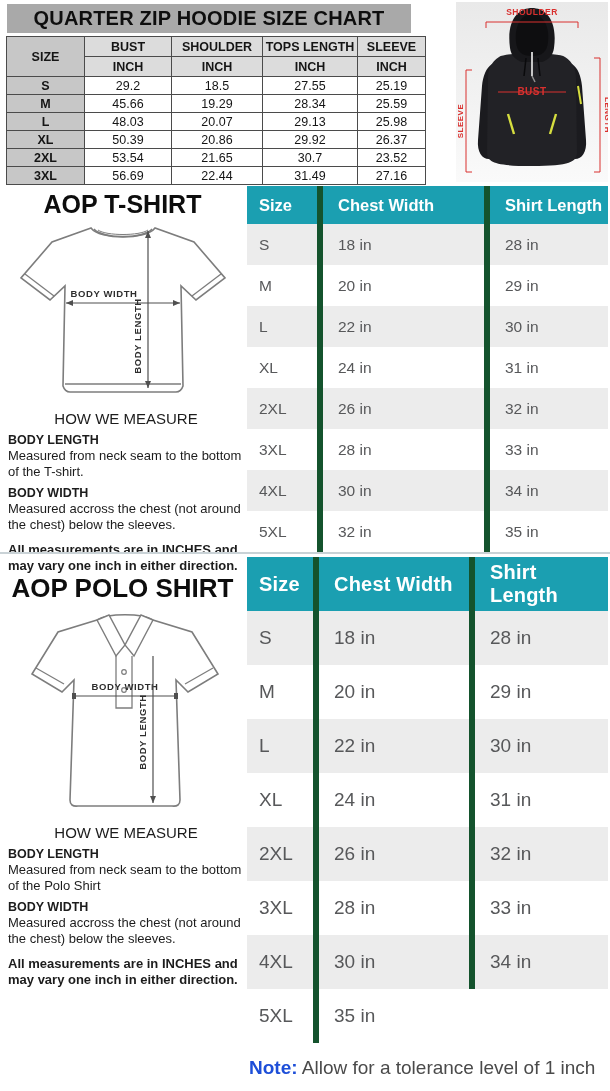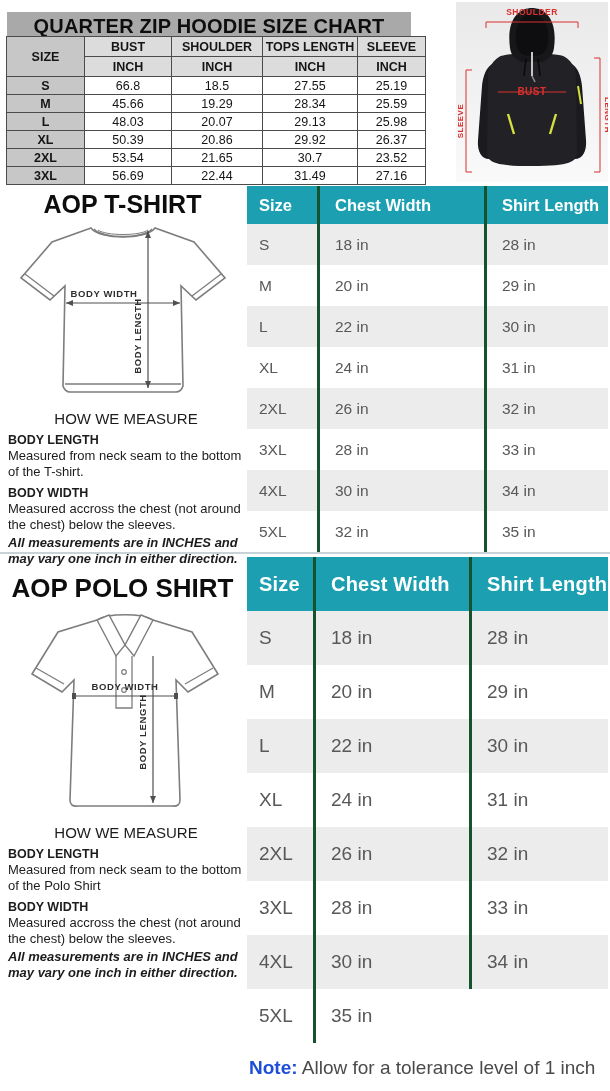--- a/index.html
+++ b/index.html
@@ -1,20 +1,20 @@
 <!DOCTYPE html>
 <html><head>
 <meta charset="utf-8">
 <style>
   html,body{margin:0;padding:0;background:#fff;}
   .canvas{position:relative;width:610px;height:1091px;background:#fff;overflow:hidden;
           font-family:"Liberation Sans","DejaVu Sans",sans-serif;}
 
   
-  .hoodie-title{position:absolute;left:7px;top:12px;width:404px;height:29px;background:#a9a9a9;
+  .hoodie-title{position:absolute;left:7px;top:4px;width:404px;height:29px;background:#a9a9a9;
     display:flex;align-items:center;justify-content:center;font-weight:bold;font-size:20px;
     color:#0e0e0e;white-space:nowrap;letter-spacing:.2px;}
   table.hoodie-table{position:absolute;left:6px;top:36px;width:419px;border-collapse:collapse;
     table-layout:fixed;font-size:12.5px;color:#151515;}
   table.hoodie-table th,table.hoodie-table td{border:1px solid #4b4b4b;text-align:center;
     padding:0;overflow:hidden;white-space:nowrap;}
   table.hoodie-table thead th{height:19px;font-weight:bold;background:#dcdcdc;}
   table.hoodie-table thead th.size-h{background:#c7c7c7;vertical-align:middle;}
   table.hoodie-table tbody td{height:17px;background:#fff;}
   table.hoodie-table tbody td.size-col{background:#c7c7c7;font-weight:bold;}
@@ -30,31 +30,31 @@
   .tshirt-diagram{left:8px;top:218px;}
   .polo-diagram{left:12px;top:604px;}
 
   
   .measure{position:absolute;left:6px;width:240px;color:#1c1c1c;}
   .measure-tshirt{top:410px;}
   .measure-polo{top:824px;}
   .m-head{text-align:center;font-weight:normal;font-size:15px;margin:0 0 6px 0;}
   .m-term{font-weight:bold;font-size:12.5px;margin:5px 0 1px 2px;}
   .m-desc{font-size:13px;line-height:1.26;margin:0 0 0 2px;max-width:250px;}
-  .m-note{font-size:13px;font-weight:bold;font-style:italic;line-height:1.26;margin:1px 0 0 2px;max-width:260px;}
+  .m-note{font-size:13px;font-weight:bold;line-height:1.26;margin:8px 0 0 2px;max-width:260px;}
 
   
   .teal-table{position:absolute;left:247px;width:361px;}
   .t-head,.t-row{display:grid;}
   .tshirt-table .t-head,.tshirt-table .t-row{grid-template-columns:70px 167px 124px;}
   .polo-table .t-head,.polo-table .t-row{grid-template-columns:66px 156px 139px;}
   .t-hcell{background:#1b9fb1;color:#fff;font-weight:bold;display:flex;align-items:center;box-sizing:border-box;}
   .t-cell{display:flex;align-items:center;color:#57585a;box-sizing:border-box;}
   .t-hcell.c1,.t-cell.c1{padding-left:12px;}
-  .t-hcell.c2,.t-cell.c2,.t-hcell.c3,.t-cell.c3{padding-left:15px;border-left:3px solid #14532d;}
+  .t-hcell.c2,.t-cell.c2,.t-hcell.c3,.t-cell.c3{padding-left:15px;border-left:6px solid #14532d;}
   .t-row.alt{background:#ececec;}
   .tshirt-table{top:186px;}
   .tshirt-table .t-hcell{height:38px;font-size:16.5px;}
   .tshirt-table .t-row{height:41px;font-size:15.5px;}
   .polo-table{top:557px;}
   .polo-table .t-hcell{height:54px;font-size:20px;letter-spacing:.2px;}
   .polo-table .t-row{height:54px;font-size:19px;}
 
   .divider{position:absolute;left:0;top:552px;width:610px;height:2px;background:#c9d2d6;}
 
@@ -89,21 +89,21 @@
       <tr>
         <th>INCH</th>
         <th>INCH</th>
         <th>INCH</th>
         <th>INCH</th>
       </tr>
     </thead>
     <tbody id="hoodie-rows">
         <tr>
           <td class="size-col">S</td>
-          <td>66.8</td>
+          <td>29.2</td>
           <td>18.5</td>
           <td>27.55</td>
           <td>25.19</td>
         </tr>
         <tr>
           <td class="size-col">M</td>
           <td>45.66</td>
           <td>19.29</td>
           <td>28.34</td>
           <td>25.59</td>

